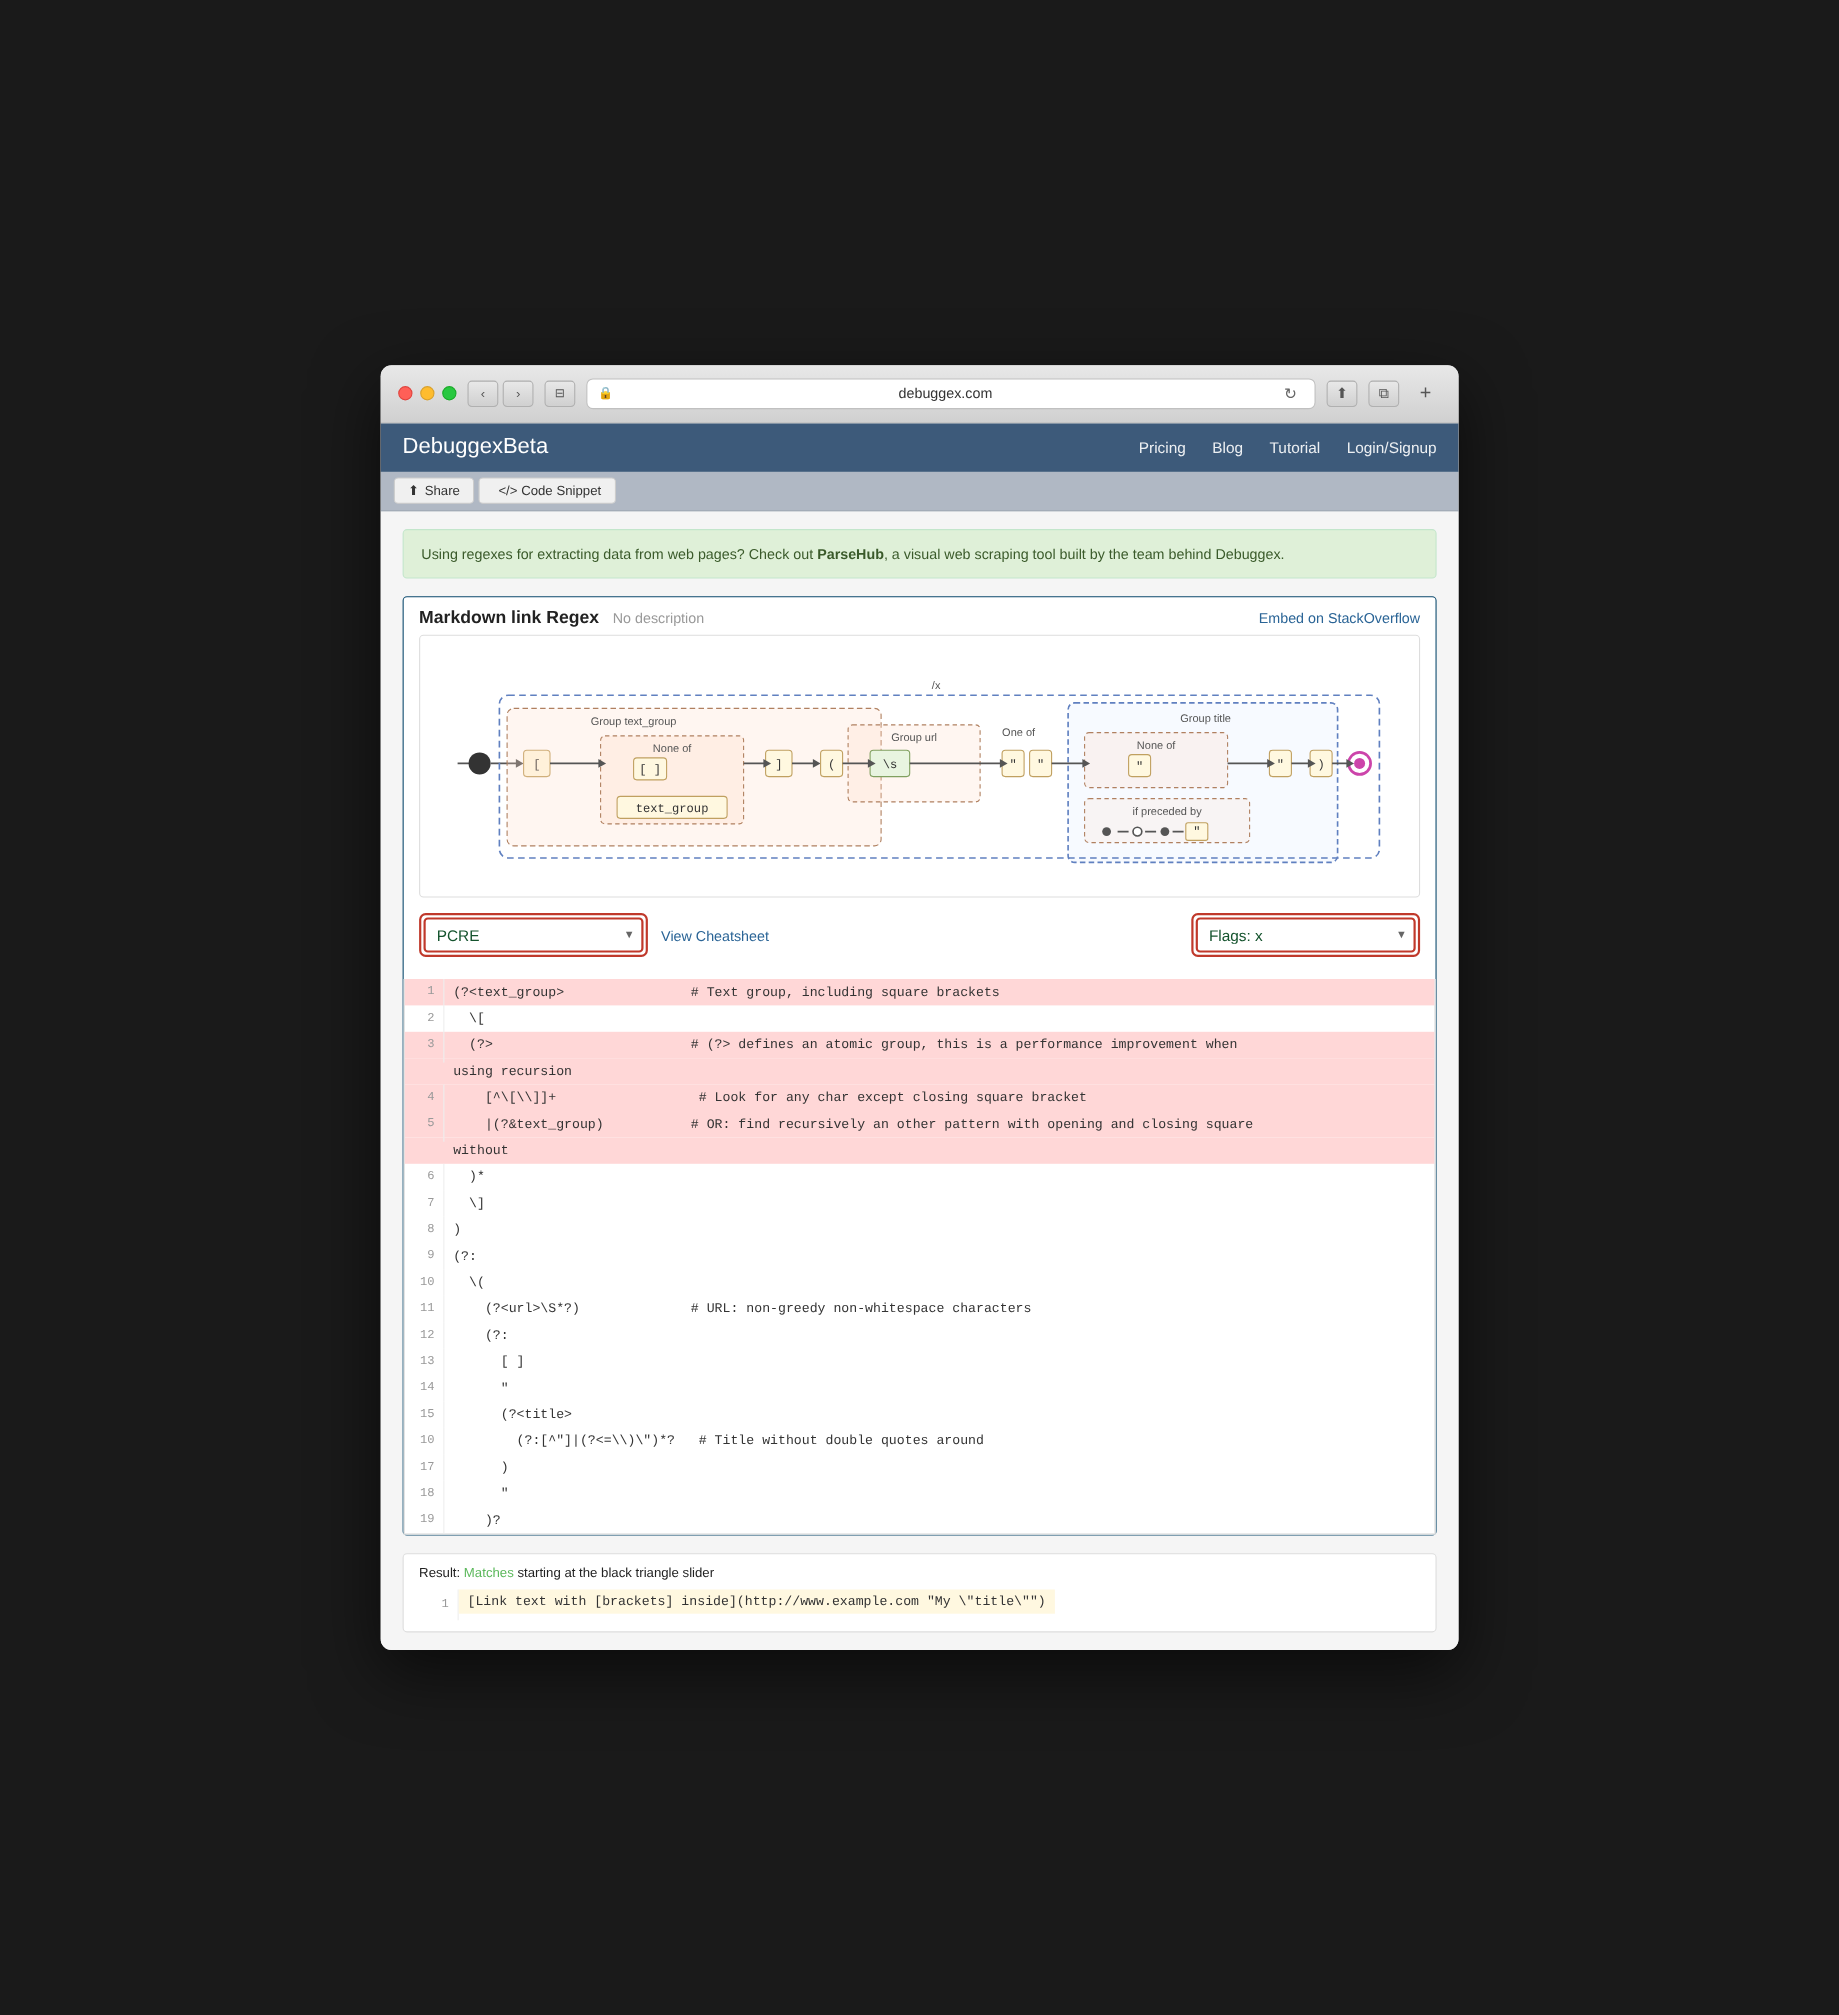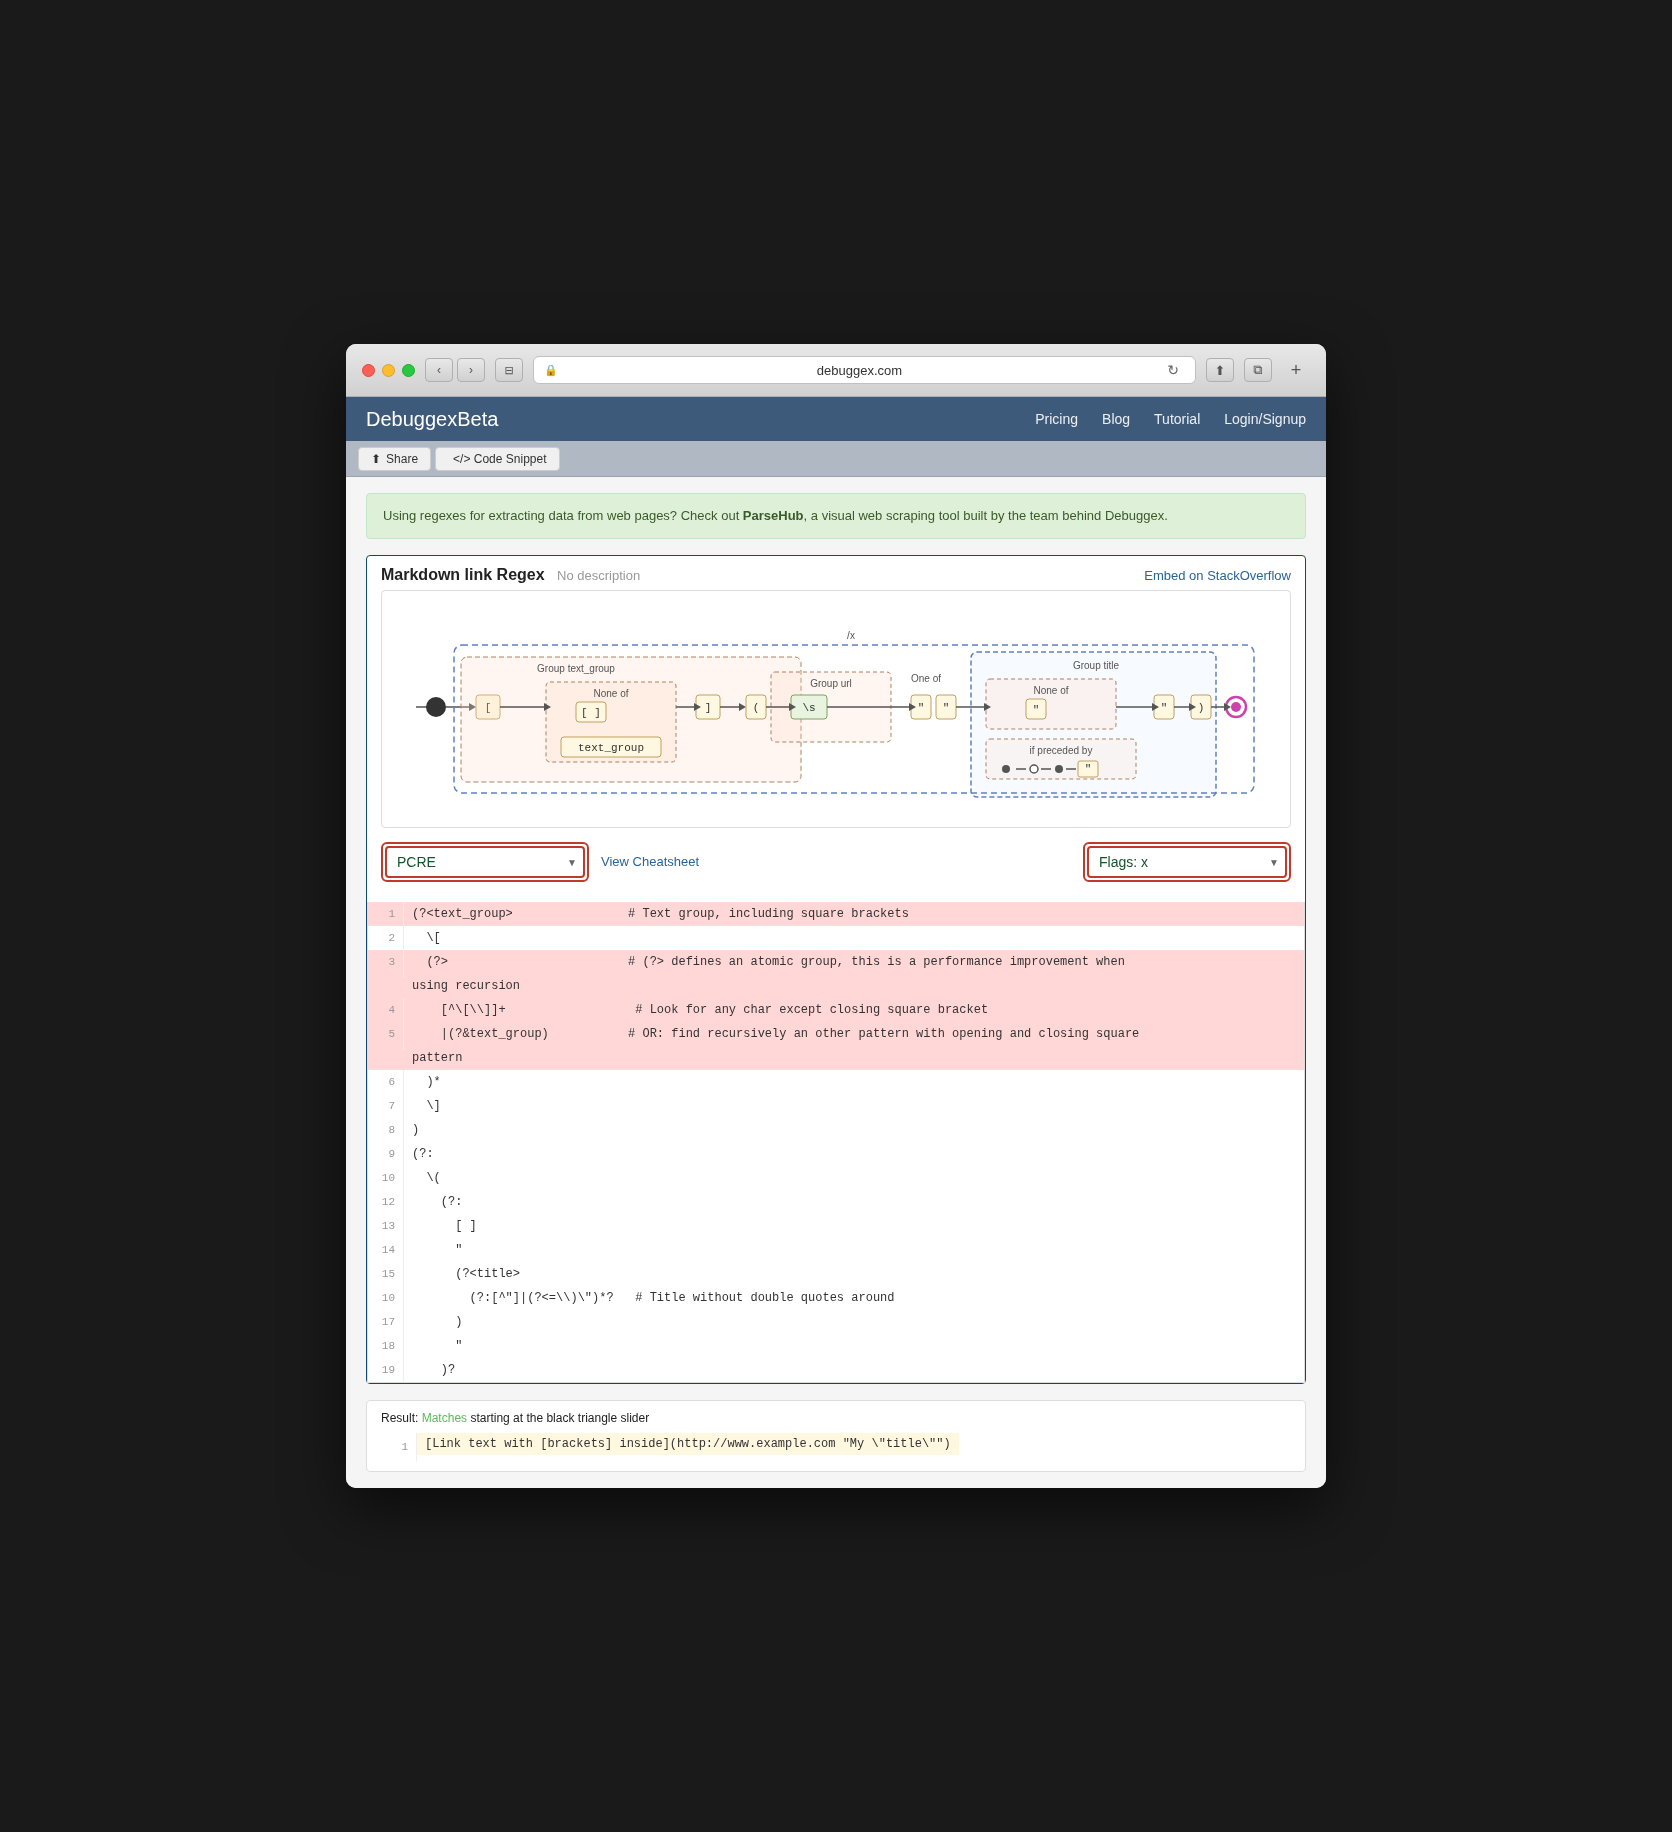--- a/index.html
+++ b/index.html
@@ -545,41 +545,45 @@
         <div class="code-line highlighted">
           <span class="line-num">4</span>
           <span class="code-text">    [^\[\\]]+                  # Look for any char except closing square bracket</span>
         </div>
         <div class="code-line highlighted">
           <span class="line-num">5</span>
           <span class="code-text">    |(?&amp;text_group)           # OR: find recursively an other pattern with opening and closing square</span>
         </div>
         <div class="code-line highlighted">
           <span class="line-num"></span>
-          <span class="code-text">pattern</span>
+          <span class="code-text">without</span>
         </div>
         <div class="code-line">
           <span class="line-num">6</span>
           <span class="code-text">  )*</span>
         </div>
         <div class="code-line">
           <span class="line-num">7</span>
           <span class="code-text">  \]</span>
         </div>
         <div class="code-line">
           <span class="line-num">8</span>
           <span class="code-text">)</span>
         </div>
         <div class="code-line">
           <span class="line-num">9</span>
           <span class="code-text">(?:</span>
         </div>
         <div class="code-line">
           <span class="line-num">10</span>
           <span class="code-text">  \(</span>
+        </div>
+        <div class="code-line">
+          <span class="line-num">11</span>
+          <span class="code-text">    (?&lt;url&gt;\S*?)              # URL: non-greedy non-whitespace characters</span>
         </div>
         <div class="code-line">
           <span class="line-num">12</span>
           <span class="code-text">    (?:</span>
         </div>
         <div class="code-line">
           <span class="line-num">13</span>
           <span class="code-text">      [ ]</span>
         </div>
         <div class="code-line">

